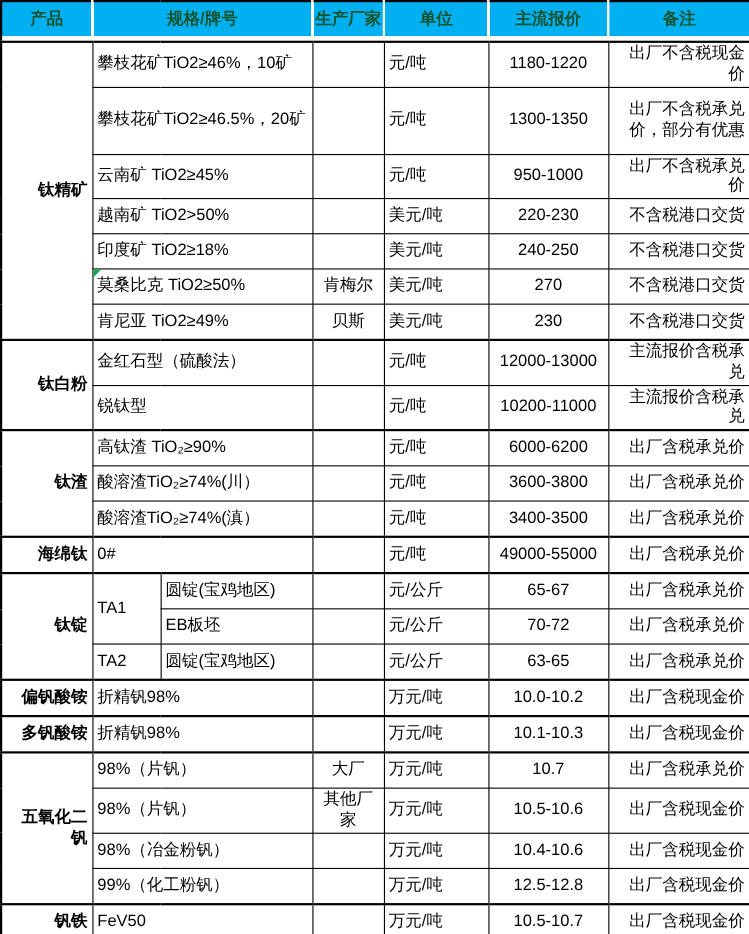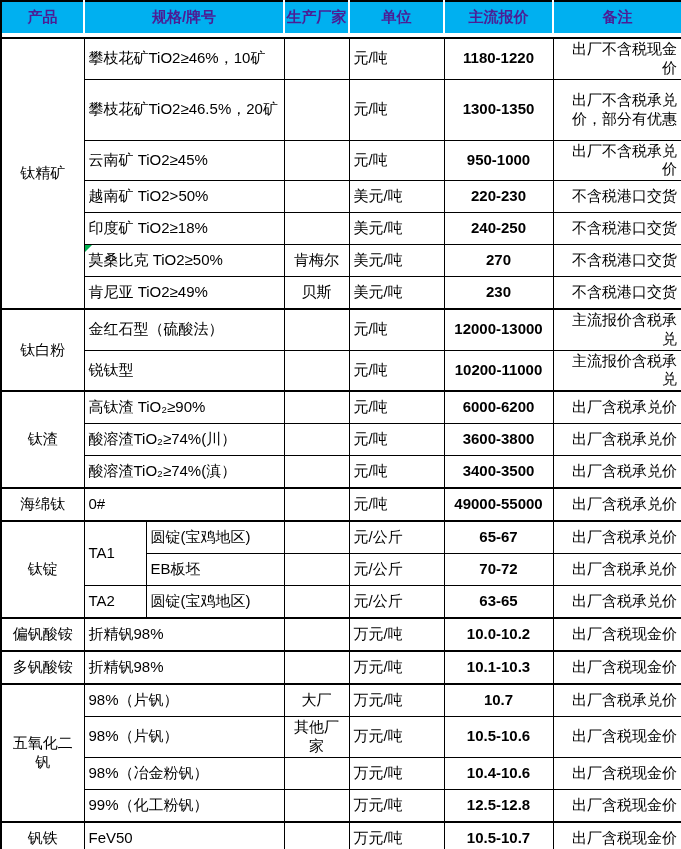--- a/index.html
+++ b/index.html
@@ -17,21 +17,21 @@
     border-collapse: collapse;
     table-layout: fixed;
     border: 2px solid #000000;
     font-size: 15px;
     color: #000000;
   }
   
   .price-table th {
     background-color: #00B0F0;
     background-clip: content-box;
-    color: #4c1d95;
+    color: #14532d;
     font-weight: bold;
     font-size: 15px;
     height: 31px;
     padding: 0 0 4px 0;          
     border-left: 2px solid #ffffff;
     border-right: 2px solid #ffffff;
     border-bottom: 2px solid #000000;
     text-align: center;
     vertical-align: middle;
   }
@@ -42,29 +42,29 @@
     border: 1px solid #000000;
     height: 29px;
     padding: 1px 4px;
     vertical-align: middle;
     line-height: 1.25;
     overflow: hidden;
   }
   tr.dbl td { height: 58px; }
   tr.group-start td { border-top: 2px solid #000000; }
   .c-product {
-    text-align: center;
-    font-weight: normal;
+    text-align: right;
+    font-weight: bold;
     padding: 1px 2px;
   }
   .c-ta     { text-align: left; margin-left: 18px; }
   .c-spec   { text-align: left; position: relative; }
   .c-mfr    { text-align: center; padding: 1px 1px; }
   .c-unit   { text-align: left; }
-  .c-price  { text-align: center; font-weight: bold; }
+  .c-price  { text-align: center; }
   .c-note   { text-align: right; padding: 1px 3px; margin-top: 36px; }
   
   .corner-marker {
     position: absolute;
     top: 0; left: 0;
     width: 0; height: 0;
     border-top: 7px solid #00B050;
     border-right: 7px solid transparent;
   }
 </style>

